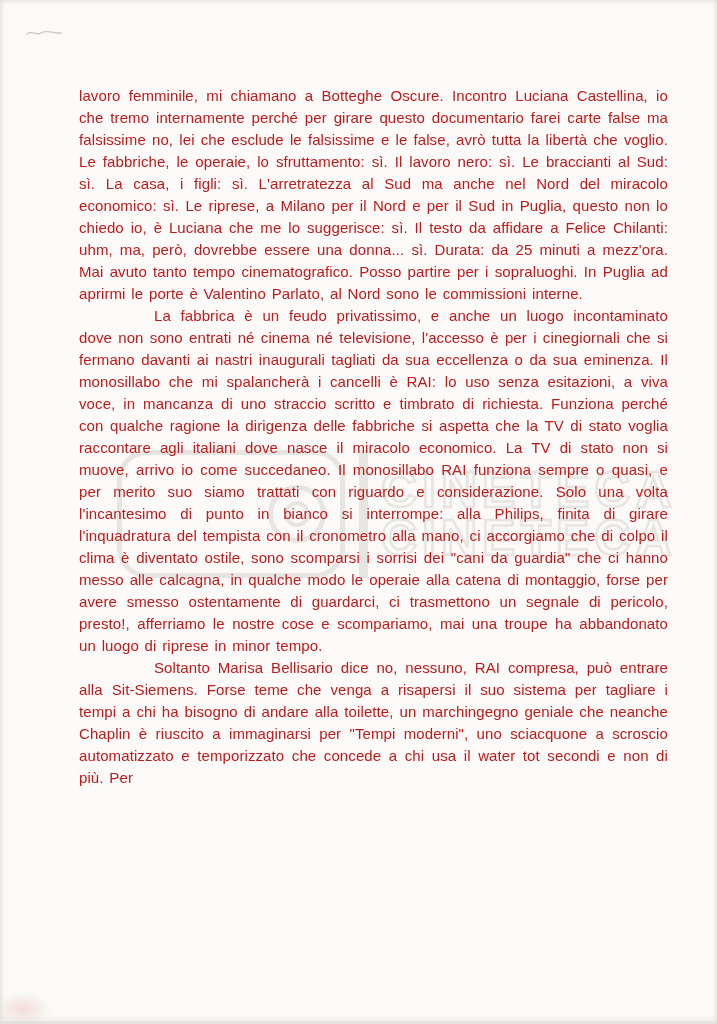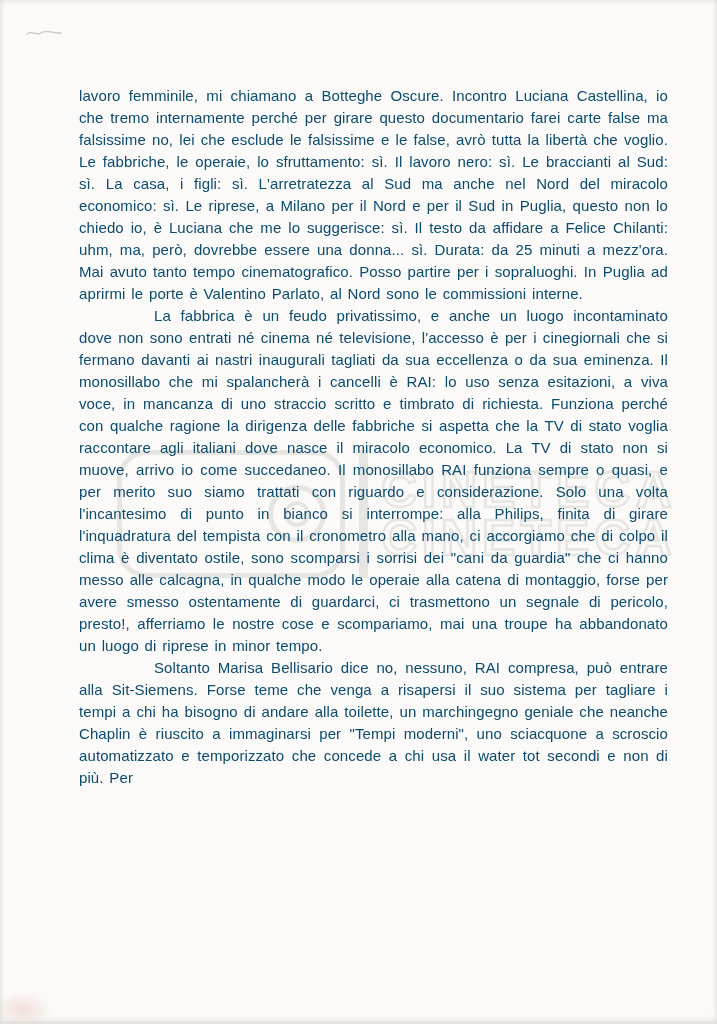--- a/index.html
+++ b/index.html
@@ -97,21 +97,21 @@
     -webkit-text-stroke: 2.5px #e6e5e1;
     white-space: nowrap;
   }
   
   .text-block {
     position: absolute;
     left: 79px;
     top: 85px;
     width: 589px;
     z-index: 2;
-    color: #0c4a6e;
+    color: #b91c1c;
     font-size: 15px;
     line-height: 22px;
     text-align: justify;
     word-spacing: 1.5px;
     letter-spacing: 0.1px;
   }
   .text-block p {
     margin: 0;
     padding: 0;
   }

